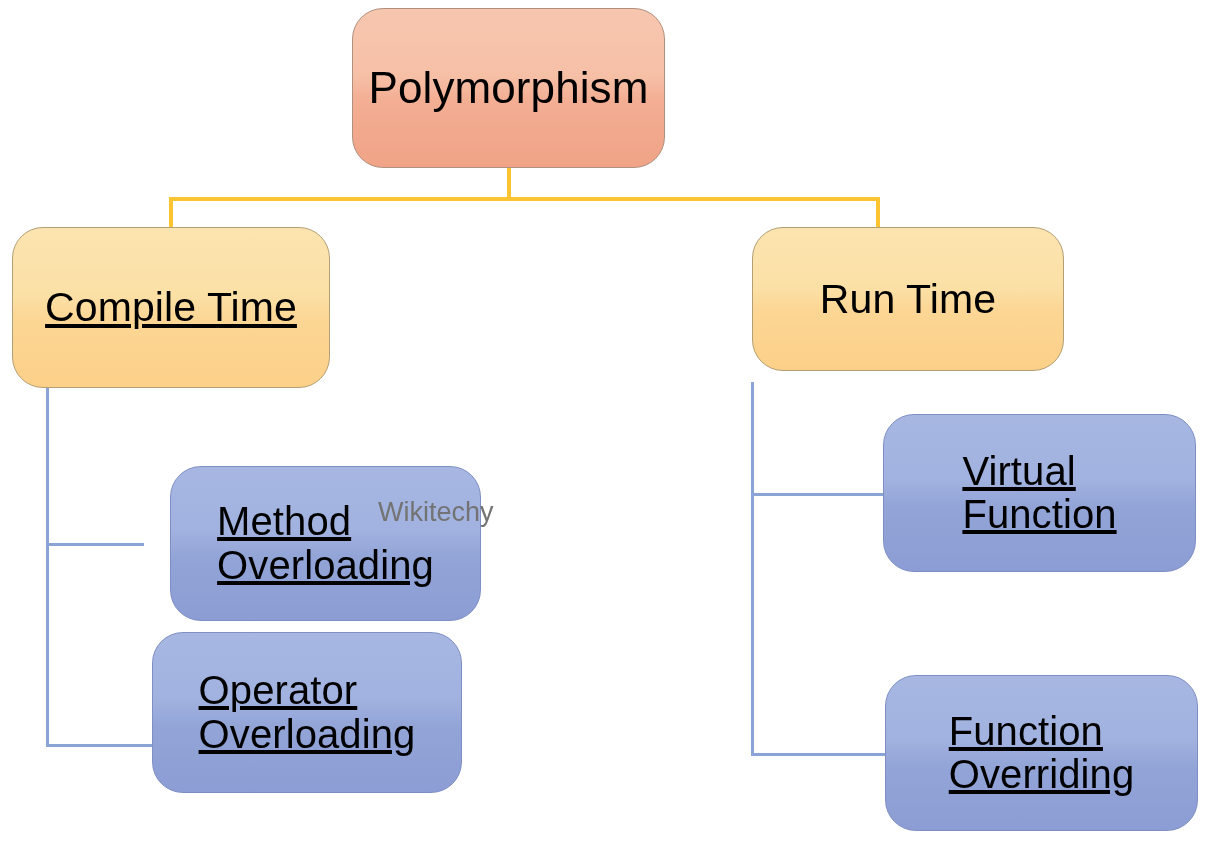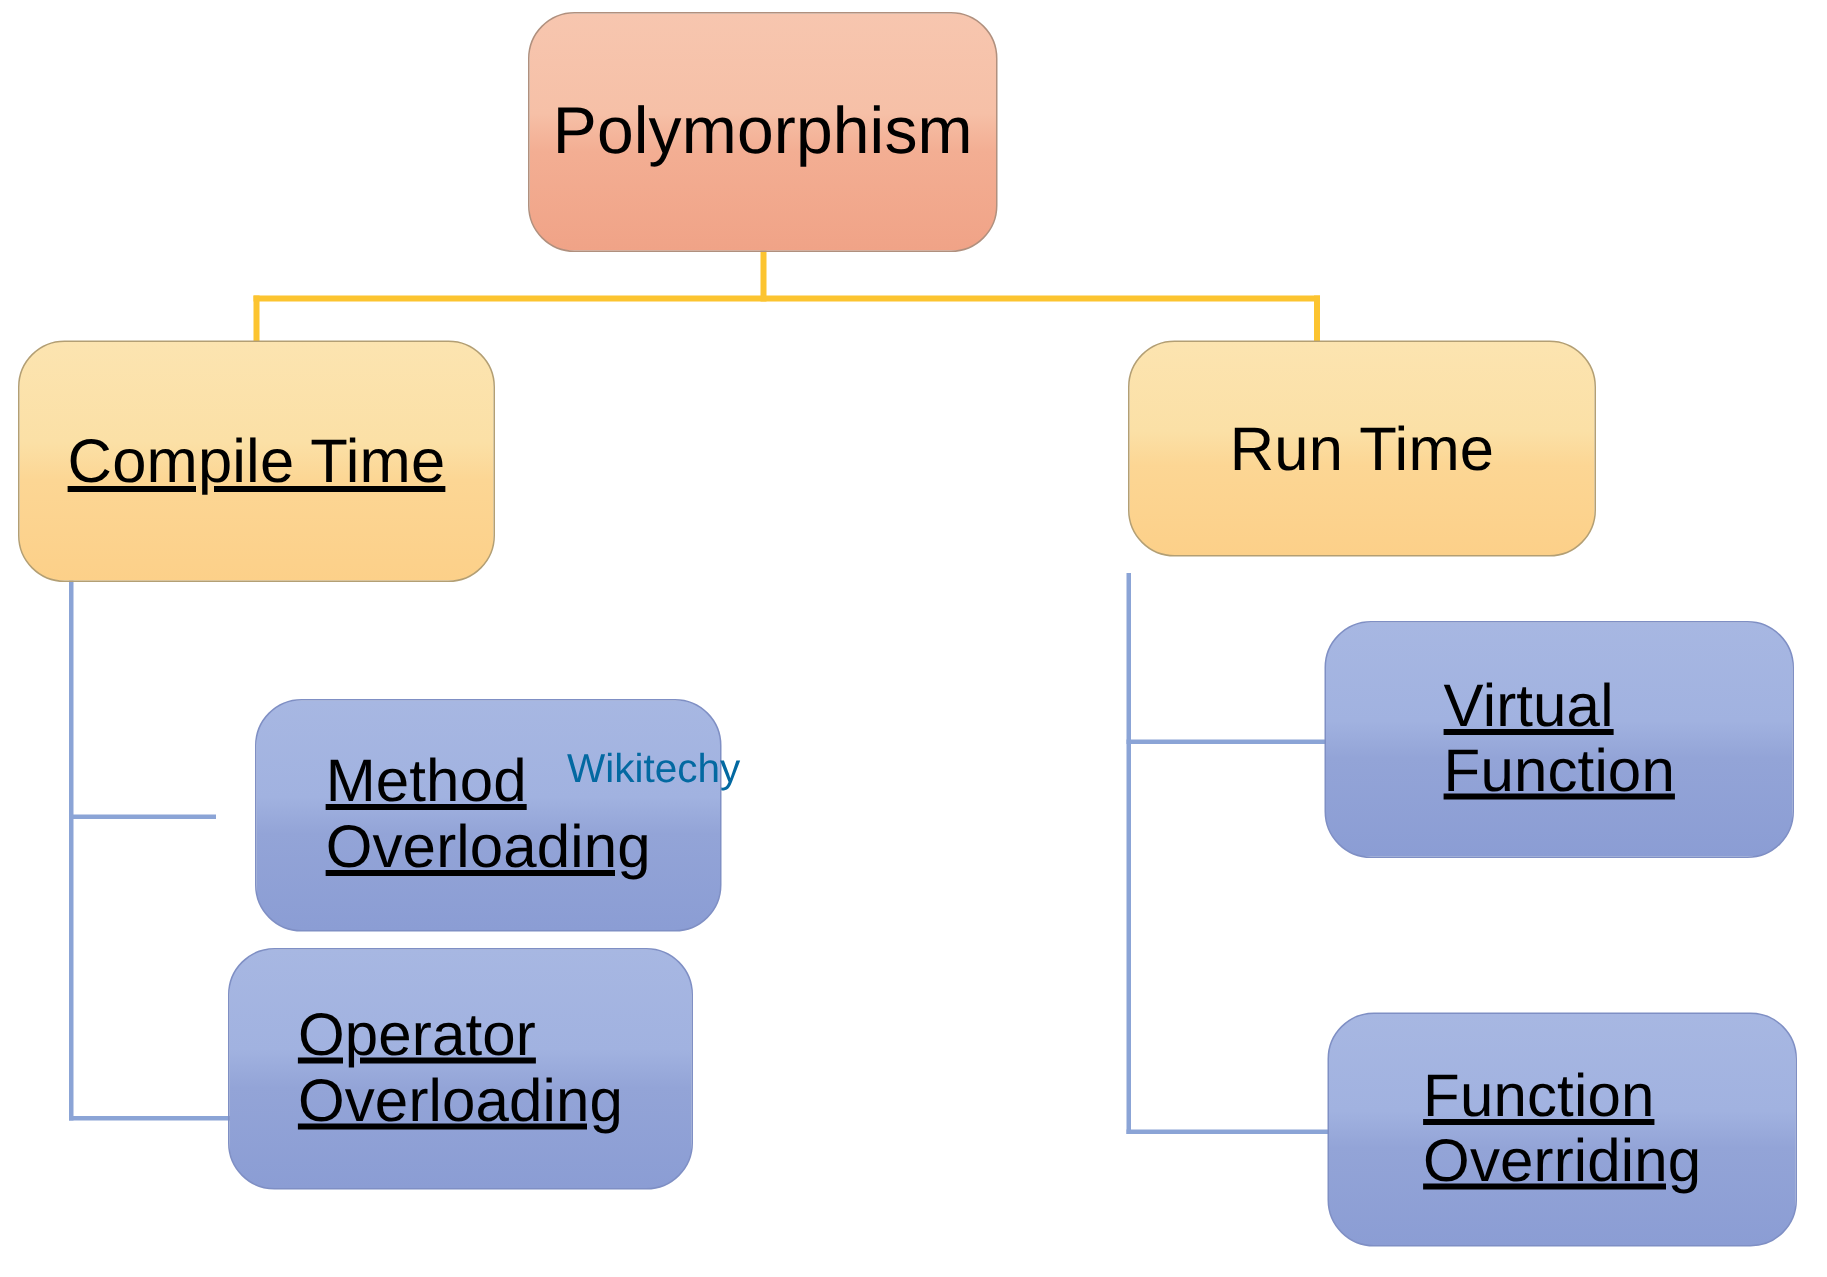--- a/index.html
+++ b/index.html
@@ -88,21 +88,21 @@
     background: #8ba4d6;
   }
   .conn.h-blue {
     height: 3px;
     background: #8ba4d6;
   }
 
   
   #watermark {
     position: absolute;
-    color: #0369a1;
+    color: #737373;
     font-family: "Liberation Sans", sans-serif;
     font-size: 27px;
     line-height: 1;
     white-space: nowrap;
     z-index: 9;
   }
 </style>
 </head>
 <body>
 

